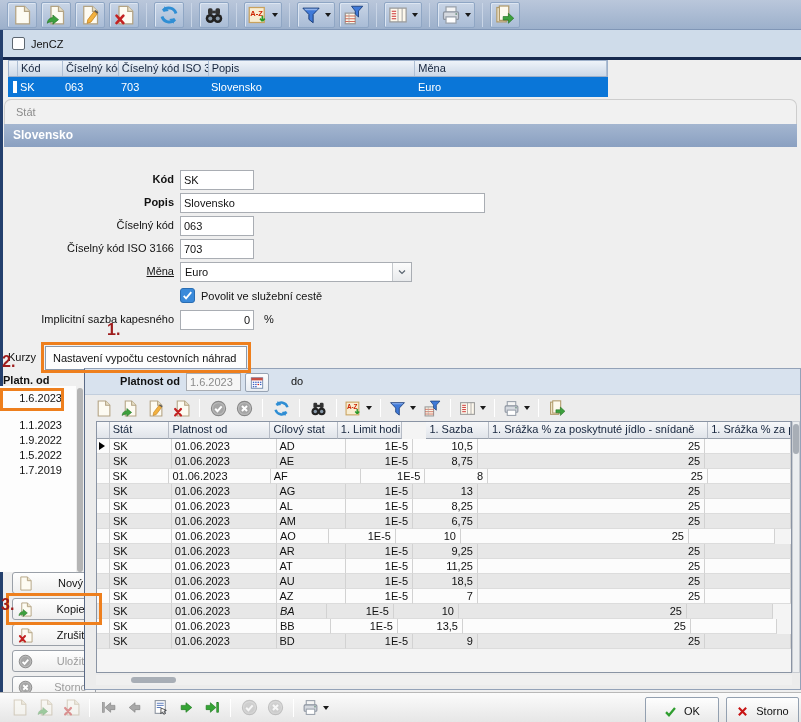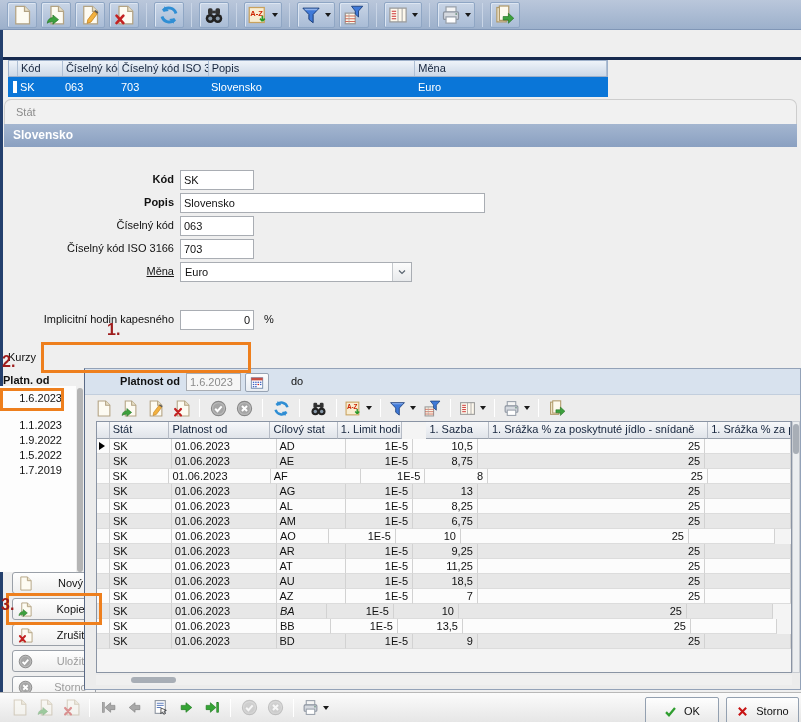--- a/index.html
+++ b/index.html
@@ -266,20 +266,24 @@
         <span>
           <svg viewBox="0 0 16 16">
             <rect x="1.5" y="2" width="7.5" height="11.5" fill="#f6edd6" stroke="#b09a6a"></rect>
             <rect x="3.5" y="0.8" width="7.5" height="11.5" fill="#fdf9ee" stroke="#b09a6a"></rect>
             <path d="M6.5 9.2h4.2V6.6l4.3 4-4.3 4v-2.6H6.5z" fill="#3da03d" stroke="#1e6e1e" stroke-width="0.5"></path>
           </svg>
         </span>
       </span>
     </div>
 
+  <div class="filter-row">
+    <span class="checkbox-box"></span>
+    <span>JenCZ</span>
+  </div>
 
   <div class="navy-line"></div>
   <div class="left-edge"></div>
 
   <div class="countries">
     <div class="c-hdr">
         <span class="cell" style="width: 9px;"></span>
         <span class="cell" style="width: 45px;">Kód</span>
         <span class="cell" style="width: 56px;">Číselný kód</span>
         <span class="cell" style="width: 90px;">Číselný kód ISO 3166</span>
@@ -322,32 +326,43 @@
         <span class="val">Euro</span>
         <span class="combo-btn">
           <span>
               <svg viewBox="0 0 16 16">
                 <path d="M4 6l4 4 4-4" fill="none" stroke="#5a6570" stroke-width="1.6"></path>
               </svg>
             </span>
         </span>
       </div>
     </div>
+    <div class="frow" style="top:140px">
+      <span class="cb-on">
+        <span>
+            <svg viewBox="0 0 16 16">
+              <path d="M2.5 8.5l3.4 3.6 7.6-9" fill="none" stroke="#fff" stroke-width="2.6"></path>
+            </svg>
+          </span>
+      </span>
+      <span class="cb-label">Povolit ve služební cestě</span>
+    </div>
     <div class="frow" style="top:163px">
-      <span class="flabel">Implicitní hodin kapesného</span>
+      <span class="flabel">Implicitní sazba kapesného</span>
       <input class="fin w74 num" value="0" style="">
       <span class="suffix">%</span>
     </div>
   </div>
 
   <div class="ann" style="left:107px;top:321px">1.</div>
   <div class="ann" style="left:2px;top:353px">2.</div>
   <div class="ann" style="left:1px;top:596px">3.</div>
 
   <span class="tab-inactive">Kurzy</span>
+  <div class="tab-active">Nastavení vypočtu cestovních náhrad</div>
   <div class="ring" style="left:41px;top:342px;width:210px;height:31px"></div>
 
   <div class="list-bg"></div>
   <div class="dates-header">Platn. od</div>
   <div id="dates-list">
       <div class="date-item" style="top: 392px;">1.6.2023</div>
       <div class="date-item" style="top: 419px;">1.1.2023</div>
       <div class="date-item" style="top: 434px;">1.9.2022</div>
       <div class="date-item" style="top: 449px;">1.5.2022</div>
       <div class="date-item" style="top: 464px;">1.7.2019</div>

